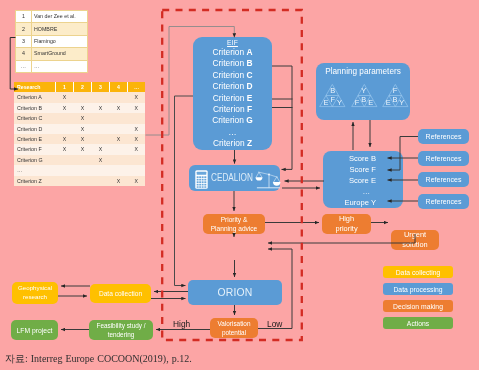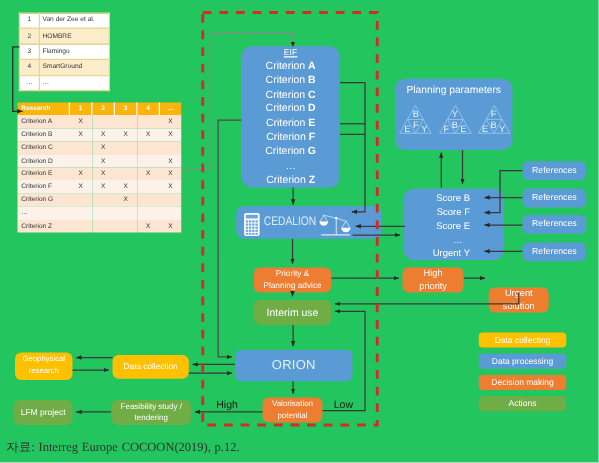--- a/index.html
+++ b/index.html
@@ -1,18 +1,18 @@
 <!DOCTYPE html>
 <html><head>
 <meta charset="utf-8">
 <style>
   html,body{margin:0;padding:0;background:#ffffff;}
   body{width:479px;height:370px;position:relative;overflow:hidden;
        font-family:"Liberation Sans",sans-serif;}
-  #root{position:absolute;left:0;top:0;width:479px;height:370px;background:#22c55e;}
+  #root{position:absolute;left:0;top:0;width:479px;height:370px;background:#fca5a5;}
 
   
   #srcTable{position:absolute;left:15px;top:10px;width:73px;}
   #srcTable table{width:73px;border-collapse:collapse;table-layout:fixed;}
   #srcTable td{border:0.6px solid #ecd38e;height:11.4px;padding:0 2px;color:#333;
      font-size:5.3px;line-height:11px;white-space:nowrap;}
   #srcTable tr:nth-child(odd) td{background:#ffffff;}
   #srcTable tr:nth-child(even) td{background:#fcecc9;}
   #srcTable td.num{width:11px;text-align:center;}
 
@@ -36,21 +36,21 @@
   .green{background:#70ad47;}
   .yellow{background:#ffc000;}
 
   #eifBox{left:193px;top:37px;width:79px;height:113px;border-radius:9px;
           justify-content:flex-start;padding-top:1px;}
   #eifBox .t{font-size:6.6px;text-decoration:underline;line-height:9px;
              letter-spacing:0.2px;}
   #eifBox .it{font-size:8.4px;line-height:11.4px;font-weight:normal;}
   #eifBox .dots{font-size:8.4px;line-height:11.4px;}
 
-  #cedalion{left:189px;top:165px;width:116px;height:26px;border-radius:6px;
+  #cedalion{left:189px;top:165px;width:91px;height:26px;border-radius:6px;
             flex-direction:row;justify-content:flex-start;position:absolute;}
   #cedalion .lbl{font-size:10px;letter-spacing:0px;color:#ddecf8;position:absolute;left:21.5px;top:6.6px;line-height:12px;transform:scaleX(0.82);transform-origin:left center;}
 
   #custBox{left:316px;top:63px;width:94px;height:57px;border-radius:8px;
            justify-content:flex-start;padding-top:4px;}
   #custBox .t{font-size:8.2px;}
 
   #scoreBox{left:323px;top:151px;width:80px;height:57px;border-radius:8px;
             justify-content:flex-start;padding-top:1.5px;align-items:flex-end;}
   #scoreBox .s{font-size:7.6px;line-height:11px;padding-right:27px;}
@@ -289,21 +289,21 @@
           </svg><span style="position: absolute; left: 13.3px; top: 8.2px; transform: translate(-50%, -50%); font-size: 7.4px; line-height: 7.4px; color: rgb(238, 246, 253);">F</span><span style="position: absolute; left: 13.3px; top: 16.6px; transform: translate(-50%, -50%); font-size: 7.4px; line-height: 7.4px; color: rgb(238, 246, 253);">B</span><span style="position: absolute; left: 6.5px; top: 20.4px; transform: translate(-50%, -50%); font-size: 7.4px; line-height: 7.4px; color: rgb(238, 246, 253);">E</span><span style="position: absolute; left: 20.1px; top: 20.4px; transform: translate(-50%, -50%); font-size: 7.4px; line-height: 7.4px; color: rgb(238, 246, 253);">Y</span></div>
       </div>
   </div>
 
   <div id="scoreBox" class="box blue">
     <div id="scoreItems" style="text-align:right;width:100%;">
         <div class="s">Score B</div>
         <div class="s">Score F</div>
         <div class="s">Score E</div>
         <div class="dots">…</div>
-        <div class="s">Urgent Y</div>
+        <div class="s">Europe Y</div>
       </div>
   </div>
 
   <div id="refs">
       <div class="box blue refbox" style="top: 129px;">
         <div>References</div>
       </div>
       <div class="box blue refbox" style="top: 151px;">
         <div>References</div>
       </div>
@@ -311,23 +311,20 @@
         <div>References</div>
       </div>
       <div class="box blue refbox" style="top: 194px;">
         <div>References</div>
       </div>
     </div>
 
   <div id="priority" class="box orange">
     <div>Priority &amp;</div>
     <div>Planning advice</div>
-  </div>
-  <div id="interim" class="box green">
-    <div>Interim use</div>
   </div>
   <div id="highPri" class="box orange">
     <div>High</div>
     <div>priority</div>
   </div>
   <div id="urgent" class="box orange">
     <div>Urgent</div>
     <div>solution</div>
   </div>
   <div id="orion" class="box blue">

